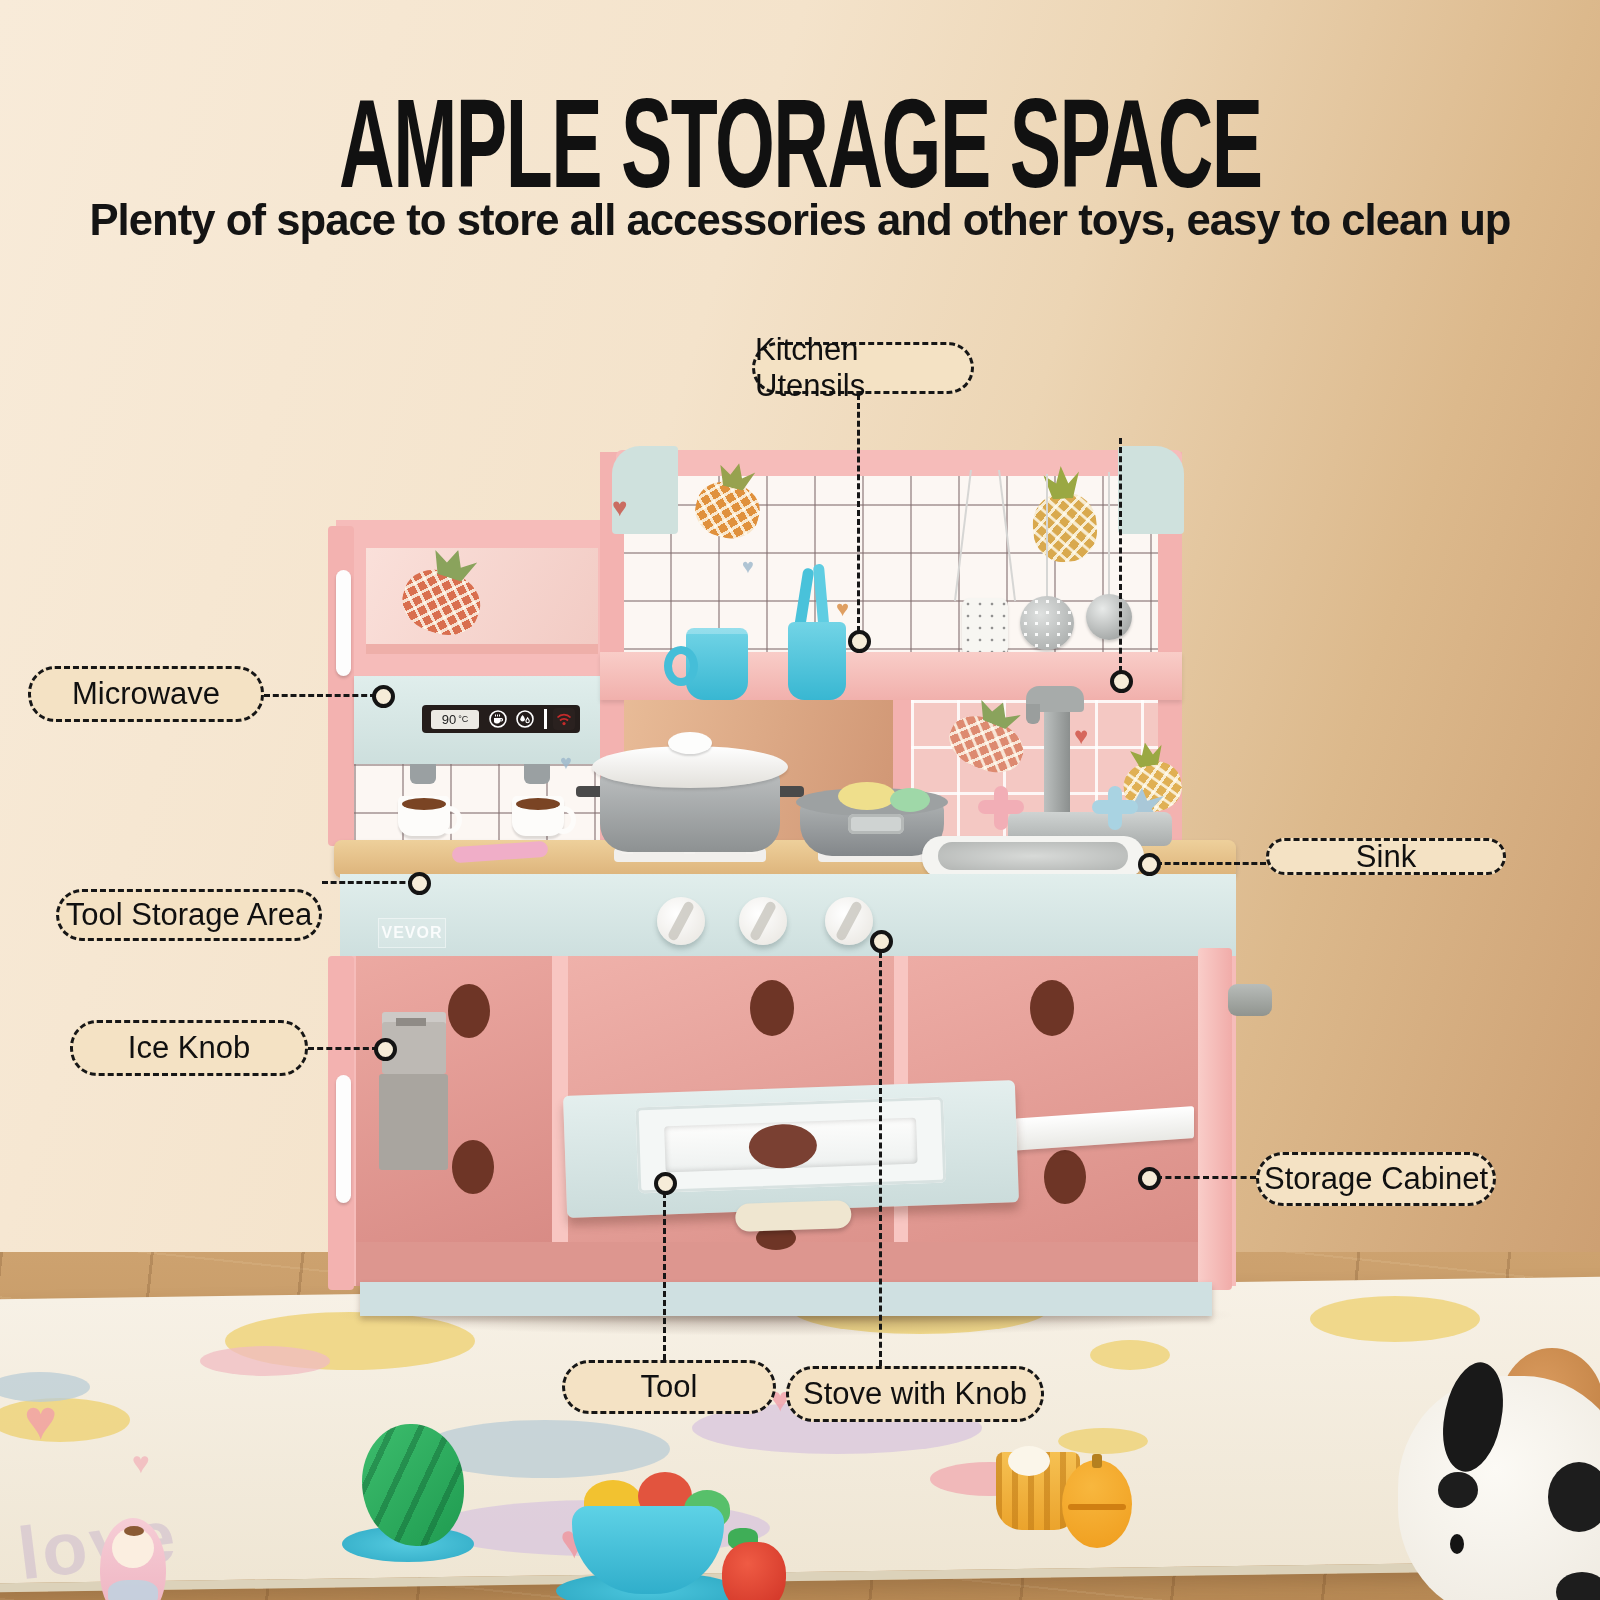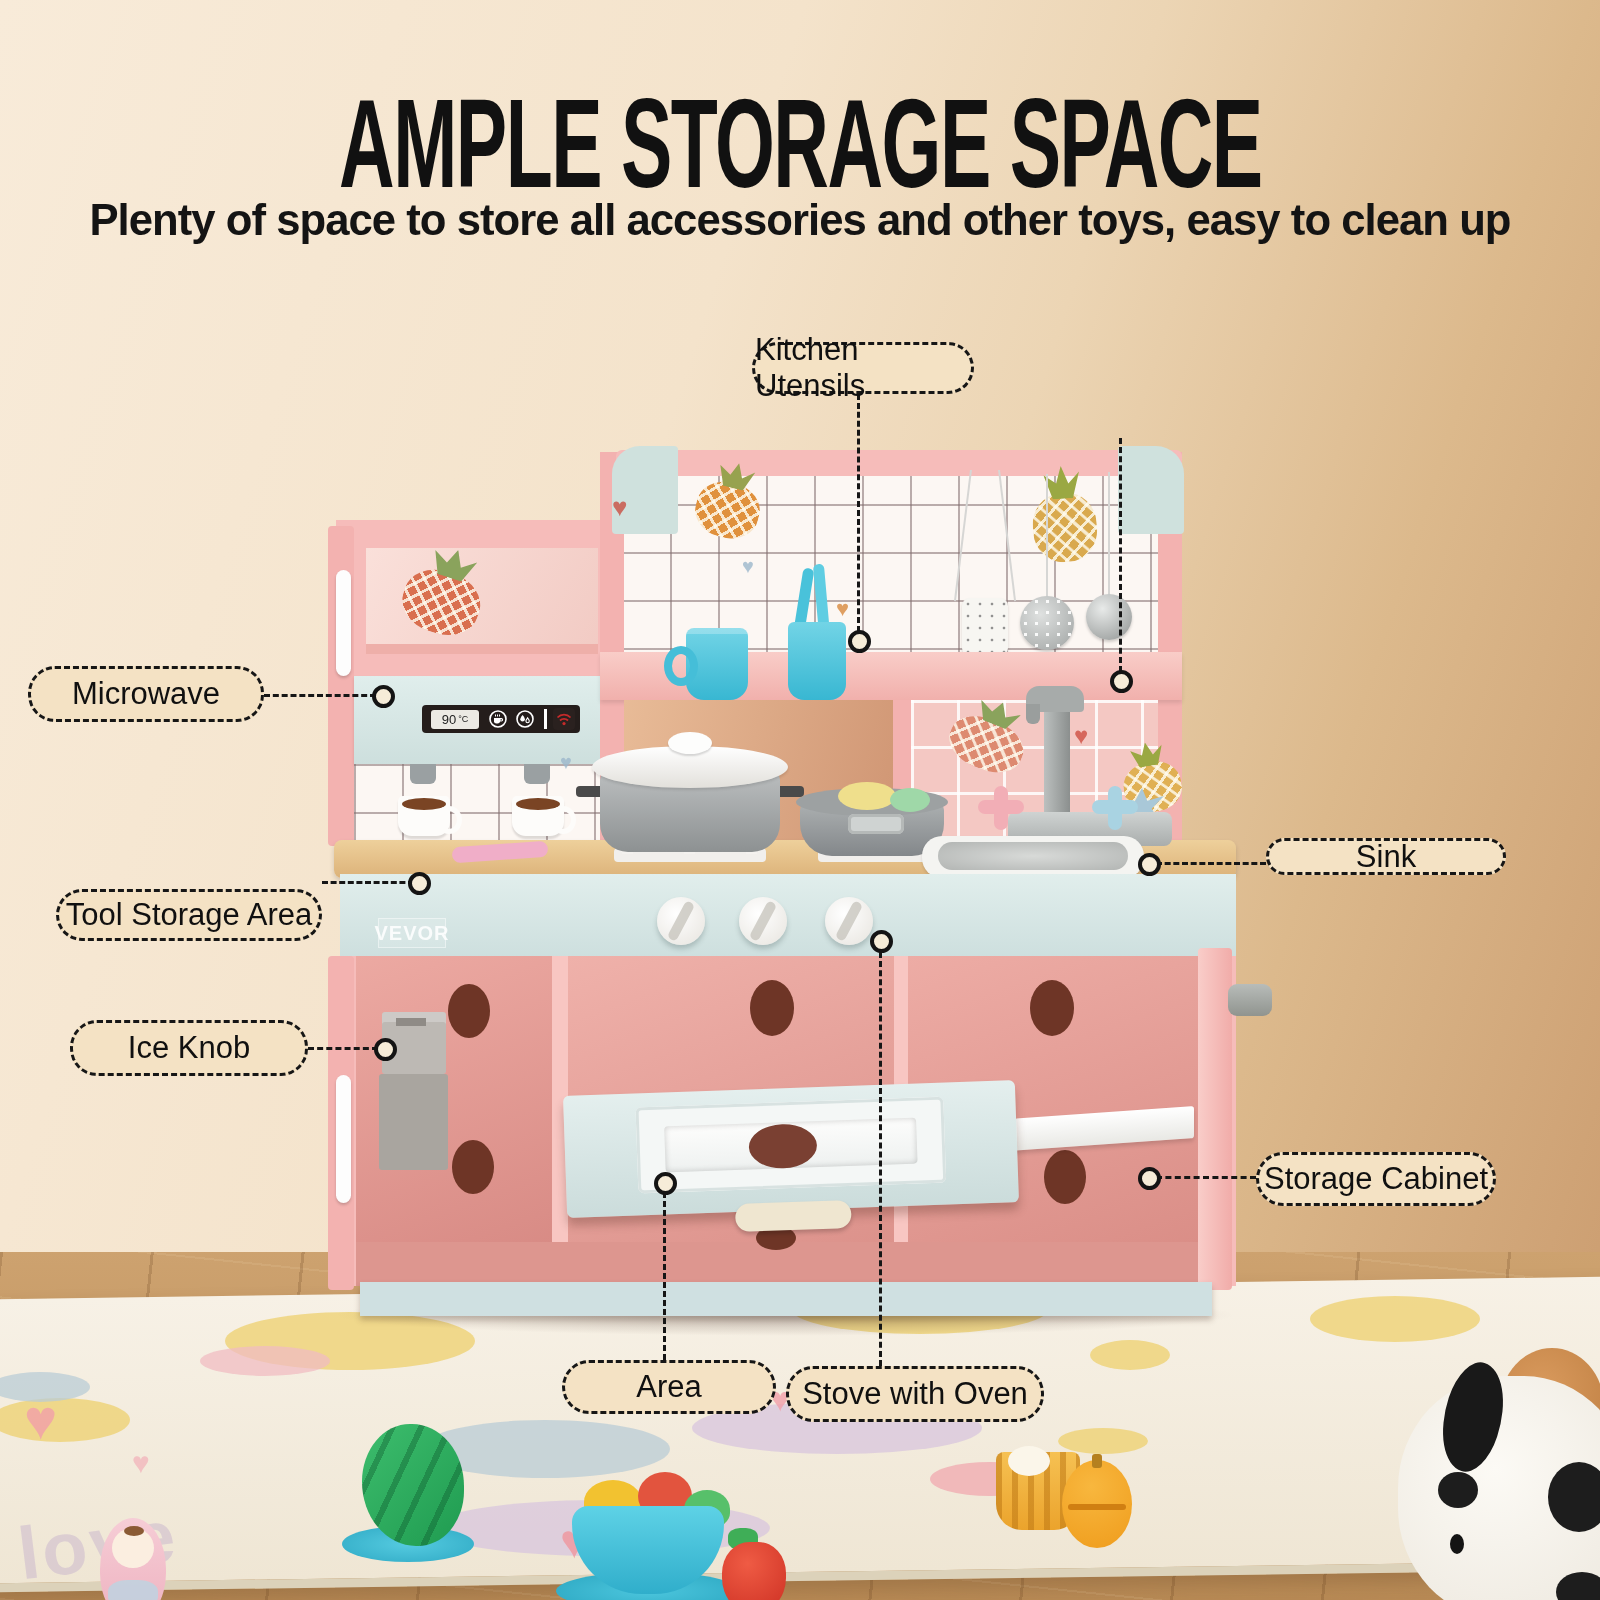--- a/index.html
+++ b/index.html
@@ -223,21 +223,21 @@
   </div>
   <div class="abs" style="left:1092px;top:786px;width:46px;height:48px;">
     <div style="position:absolute;left:0;top:14px;width:46px;height:14px;background:#a9d3e2;border-radius:7px;"></div>
     <div style="position:absolute;left:16px;top:0;width:14px;height:44px;background:#a9d3e2;border-radius:7px;"></div>
   </div>
   <div class="abs" style="left:922px;top:836px;width:222px;height:42px;background:#f4f4f1;border-radius:20px;box-shadow:0 2px 3px rgba(0,0,0,.12);">
     <div style="position:absolute;left:16px;top:6px;right:16px;bottom:8px;background:radial-gradient(#d8dad8,#b2b5b3);border-radius:14px;"></div>
   </div>
 
   <div class="abs" style="left:340px;top:874px;width:896px;height:84px;background:linear-gradient(#e1eeec,#cddfde);"></div>
-  <div class="abs" style="left:378px;top:918px;width:66px;height:28px;background:rgba(255,255,255,.14);border:1px solid rgba(255,255,255,.45);display:flex;align-items:center;justify-content:center;font-size:20px;font-weight:bold;letter-spacing:1px;color:rgba(255,255,255,.85);">VEVOR</div>
+  <div class="abs" style="left:378px;top:918px;width:66px;height:28px;background:rgba(255,255,255,.14);border:1px solid rgba(255,255,255,.45);display:flex;align-items:center;justify-content:center;font-size:16px;font-weight:bold;letter-spacing:1px;color:rgba(255,255,255,.85);">VEVOR</div>
   <div class="abs knob" style="left:657px;top:897px;"></div>
   <div class="abs knob" style="left:739px;top:897px;"></div>
   <div class="abs knob" style="left:825px;top:897px;"></div>
 
   <div class="abs" style="left:340px;top:956px;width:896px;height:330px;background:#f6bcba;"></div>
   <div class="abs" style="left:356px;top:956px;width:196px;height:290px;background:linear-gradient(160deg,#eca9a2,#d88b85);"></div>
   <div class="abs" style="left:568px;top:956px;width:326px;height:290px;background:linear-gradient(160deg,#efb1aa,#dc928b);"></div>
   <div class="abs" style="left:908px;top:956px;width:290px;height:290px;background:linear-gradient(160deg,#edaca5,#da8e87);"></div>
   <div class="abs" style="left:552px;top:956px;width:16px;height:330px;background:#f8c6c2;"></div>
   <div class="abs" style="left:894px;top:956px;width:14px;height:330px;background:#f8c6c2;"></div>
@@ -338,25 +338,25 @@
 
   <div class="abs dash-h" style="left:1156px;top:1176px;width:100px;"></div>
   <div class="abs dot" style="left:1138px;top:1167px;"></div>
   <div class="abs co-pill" style="left:1256px;top:1152px;width:240px;height:54px;">
       <span>Storage Cabinet</span>
     </div>
 
   <div class="abs dash-v" style="left:663px;top:1192px;height:168px;"></div>
   <div class="abs dot" style="left:654px;top:1172px;"></div>
   <div class="abs co-pill" style="left:562px;top:1360px;width:214px;height:54px;">
-      <span>Area</span>
+      <span>Tool</span>
     </div>
 
   <div class="abs dash-v" style="left:879px;top:952px;height:414px;"></div>
   <div class="abs dot" style="left:870px;top:930px;"></div>
   <div class="abs co-pill" style="left:786px;top:1366px;width:258px;height:56px;">
-      <span>Stove with Oven</span>
+      <span>Stove with Knob</span>
     </div>
 
   <div class="abs title"><span class="title-inner">AMPLE STORAGE SPACE</span></div>
   <div class="abs subtitle">Plenty of space to store all accessories and other toys, easy to clean up</div>
 
 </div>
 
 </body></html>

